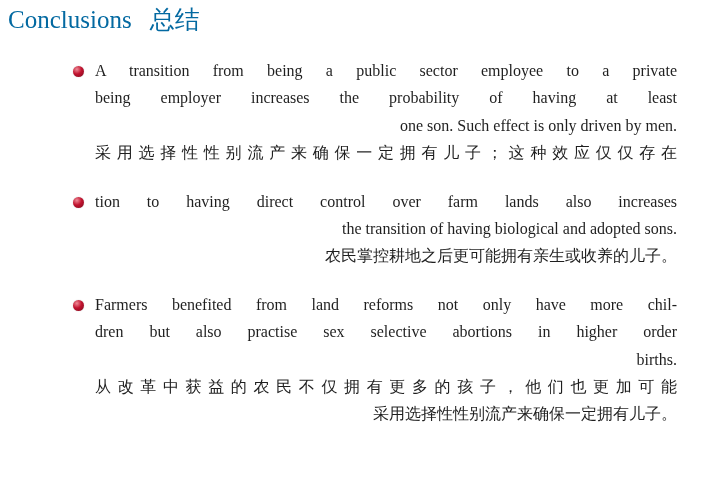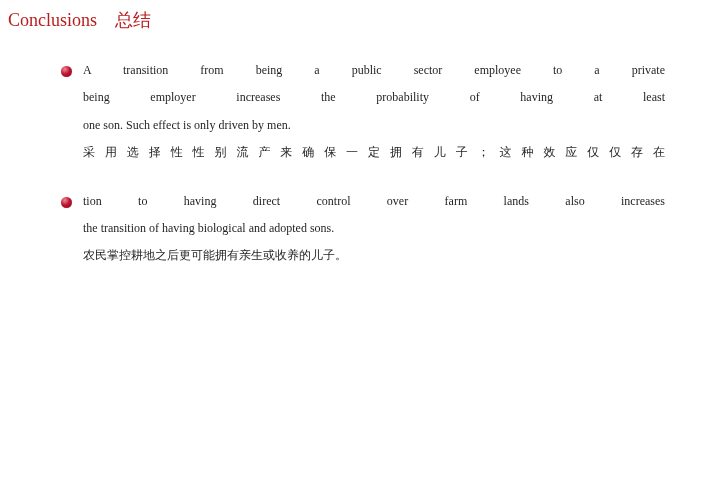--- a/index.html
+++ b/index.html
@@ -10,47 +10,47 @@
     overflow: hidden;
     font-family: "Liberation Serif", "DejaVu Serif", serif;
     color: #1f1f1f;
     position: relative;
   }
   .slide { position: absolute; inset: 0; }
   .title {
     position: absolute;
     left: 8px;
     top: 4px;
-    font-size: 18px;
+    font-size: 25px;
     line-height: 32px;
-    color: #b91c1c;
+    color: #0369a1;
     white-space: nowrap;
   }
   .title .zh { margin-left: 18px; }
   .content {
     position: absolute;
-    left: 83px;
+    left: 95px;
     top: 57px;
     width: 582px;
-    font-size: 12px;
+    font-size: 16px;
     line-height: 27.4px;
   }
   .bullet { position: relative; margin-bottom: 21px; }
   .bullet:last-child { margin-bottom: 0; }
   .marker {
     position: absolute;
     left: -22px;
     top: 9px;
     width: 11px;
     height: 11px;
     border-radius: 50%;
     background: radial-gradient(circle at 35% 30%, #ef8a96 0%, #c1132f 45%, #7d0a1e 100%);
     box-shadow: 0 0 1px rgba(0,0,0,0.35);
   }
-  .ln { text-align: left; }
+  .ln { text-align: right; }
   .j  { text-align: justify; text-align-last: justify; }
 </style>
 </head>
 <body>
 
 <div class="slide">
 
   <div class="title">
     <span>Conclusions</span><span class="zh">总结</span>
   </div>
@@ -65,15 +65,23 @@
       <div class="ln j">采用选择性性别流产来确保一定拥有儿子；这种效应仅仅存在</div>
     </div>
 
     <div class="bullet">
       <span class="marker"></span>
       <div class="ln j">tion to having direct control over farm lands also increases</div>
       <div class="ln">the transition of having biological and adopted sons.</div>
       <div class="ln">农民掌控耕地之后更可能拥有亲生或收养的儿子。</div>
     </div>
 
+    <div class="bullet">
+      <span class="marker"></span>
+      <div class="ln j">Farmers benefited from land reforms not only have more chil-</div>
+      <div class="ln j">dren but also practise sex selective abortions in higher order</div>
+      <div class="ln">births.</div>
+      <div class="ln j">从改革中获益的农民不仅拥有更多的孩子，他们也更加可能</div>
+      <div class="ln">采用选择性性别流产来确保一定拥有儿子。</div>
+    </div>
 
   </div>
 </div>
 
 </body></html>

